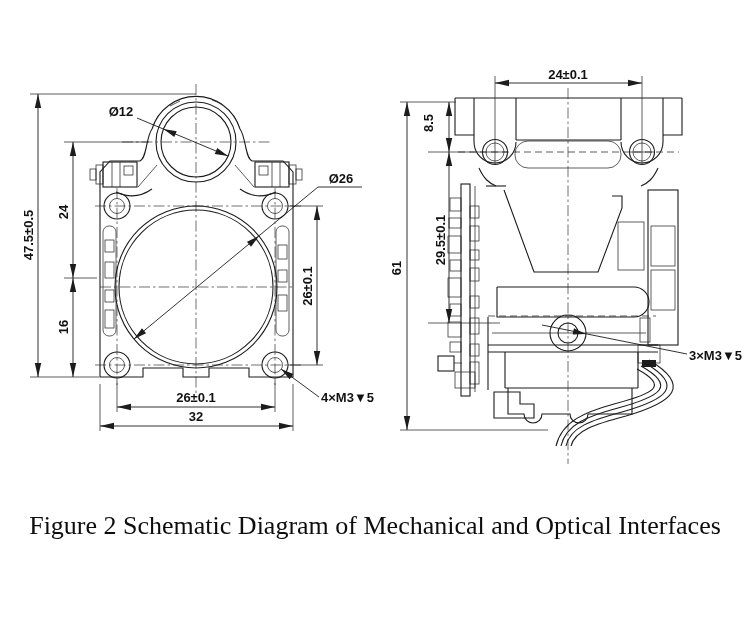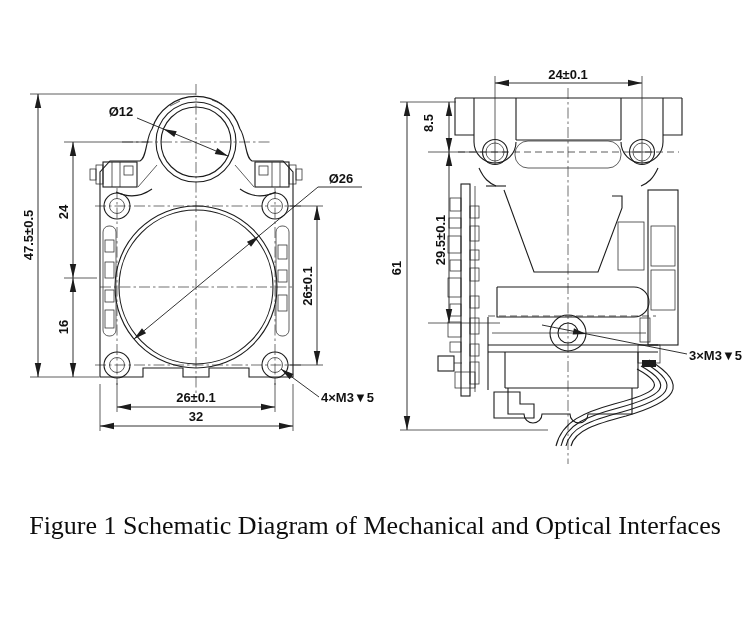--- a/index.html
+++ b/index.html
@@ -240,14 +240,14 @@
       <path class="arrh" d="M0,0 L-13,3.2 L-13,-3.2 Z" transform="translate(586,334) rotate(12.1)"></path>
       <text class="txt" text-anchor="middle" x="568" y="79">24±0.1</text>
       <text class="txt" text-anchor="middle" transform="rotate(-90 429 123)" x="429" y="127">8.5</text>
       <text class="txt" text-anchor="middle" transform="rotate(-90 441 240)" x="441" y="244">29.5±0.1</text>
       <text class="txt" text-anchor="middle" transform="rotate(-90 397 268)" x="397" y="272">61</text>
       <text class="txt" x="689" y="360">3×M3▼5</text>
     </g>
   </g>
 </svg>
 
-<div id="caption">Figure 1 Schematic Diagram of Mechanical and Optical Interfaces</div>
+<div id="caption">Figure 2 Schematic Diagram of Mechanical and Optical Interfaces</div>
 </div>
 
 </body></html>

